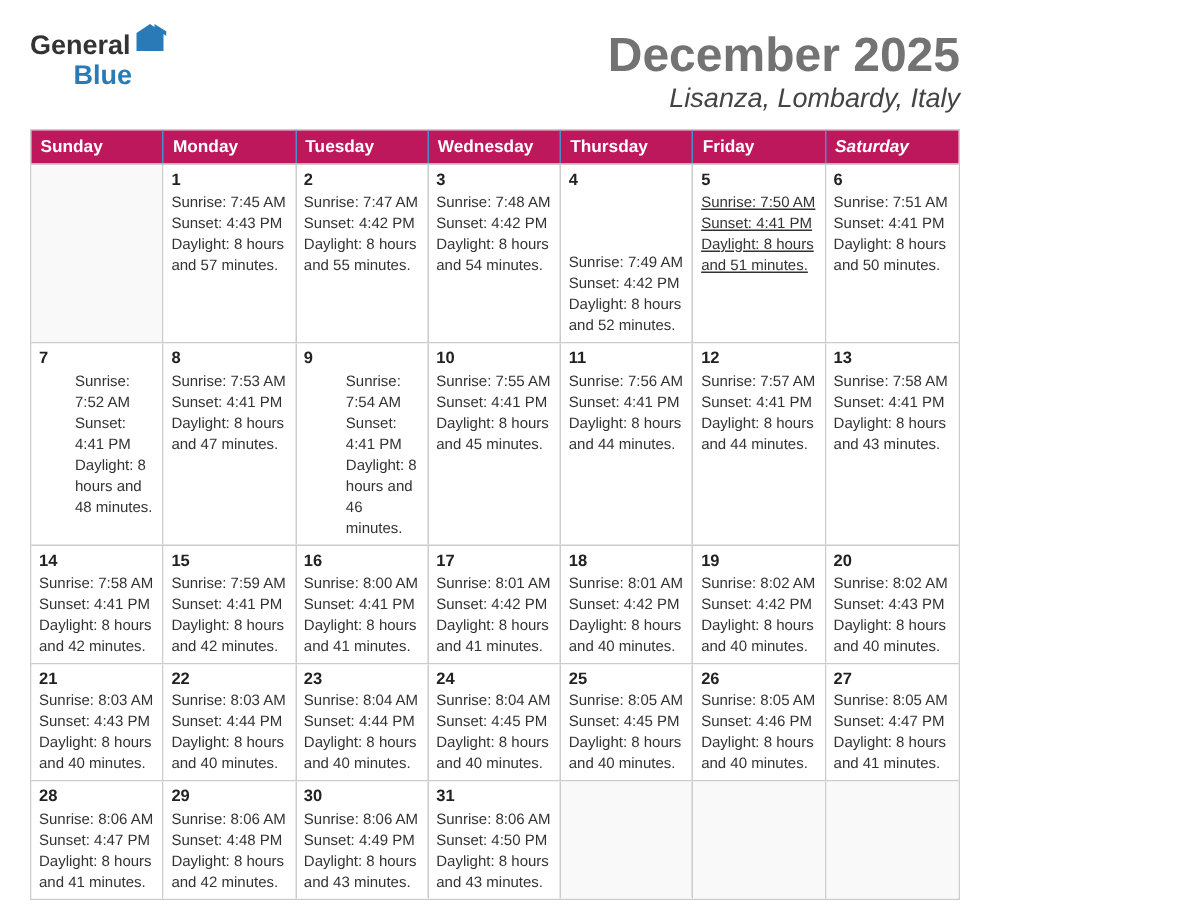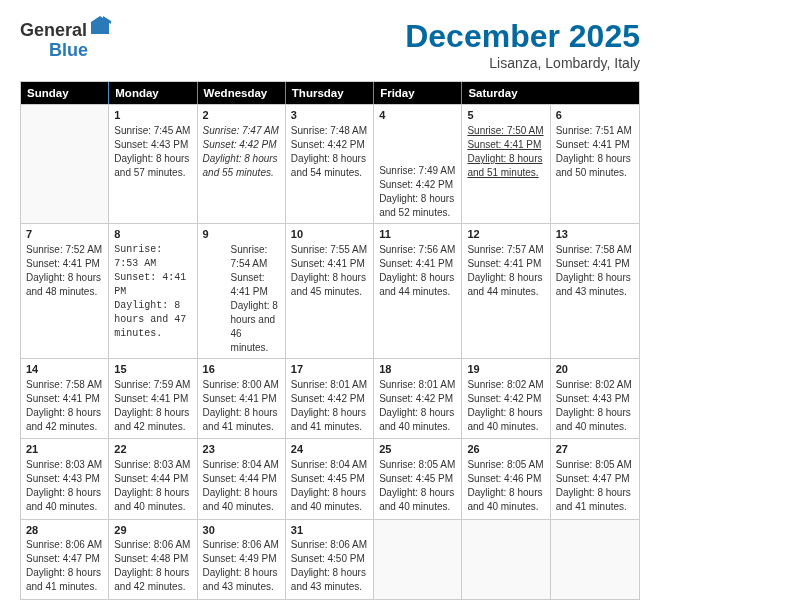--- a/index.html
+++ b/index.html
@@ -39,45 +39,46 @@
       height: 22px;
       margin-left: 2px;
       margin-top: -4px;
     }
     .title-block {
       text-align: right;
     }
     .month-title {
       font-size: 32px;
       font-weight: bold;
-      color: #0369a1;
+      color: #737373;
     }
     .location {
-      font-size: 14px;
+      font-size: 18px;
       color: #444;
+      font-style: italic;
     }
     .calendar {
       flex: 1;
       display: flex;
       flex-direction: column;
       border: 1px solid #ccc;
     }
     .cal-header {
       display: grid;
       grid-template-columns: repeat(7, 1fr);
-      background: #000000;
+      background: #be185d;
     }
     .cal-header-cell {
       color: #fff;
       font-size: 11.5px;
       font-weight: bold;
       padding: 5px 6px;
       border-right: 1px solid #4a8fc8;
     }
-    .cal-header-cell:last-child { border-right: none; }
+    .cal-header-cell:last-child { border-right: none; font-style: italic; }
     .cal-body {
       flex: 1;
       display: flex;
       flex-direction: column;
     }
     .cal-row {
       display: grid;
       grid-template-columns: repeat(7, 1fr);
       flex: 1;
       border-top: 1px solid #ccc;
@@ -127,37 +128,38 @@
     <div class="title-block">
       <div class="month-title">December 2025</div>
       <div class="location">Lisanza, Lombardy, Italy</div>
     </div>
   </div>
 
   <div class="calendar">
     <div class="cal-header">
       <div class="cal-header-cell">Sunday</div>
       <div class="cal-header-cell">Monday</div>
+      <div class="cal-header-cell">Tuesday</div>
       <div class="cal-header-cell">Wednesday</div>
       <div class="cal-header-cell">Thursday</div>
       <div class="cal-header-cell">Friday</div>
       <div class="cal-header-cell">Saturday</div>
     </div>
     <div class="cal-body" id="cal-body">
     <div class="cal-row">
           <div class="cal-cell empty"></div>
           <div class="cal-cell">
             <span class="day-number">1</span>
             <div class="cell-info" style="white-space: pre-line;">Sunrise: 7:45 AM
 Sunset: 4:43 PM
 Daylight: 8 hours and 57 minutes.</div>
           </div>
           <div class="cal-cell">
             <span class="day-number">2</span>
-            <div class="cell-info" style="white-space: pre-line; font-style: italic;">Sunrise: 7:47 AM
+            <div class="cell-info" style="white-space: pre-line;">Sunrise: 7:47 AM
 Sunset: 4:42 PM
 Daylight: 8 hours and 55 minutes.</div>
           </div>
           <div class="cal-cell">
             <span class="day-number">3</span>
             <div class="cell-info" style="white-space: pre-line;">Sunrise: 7:48 AM
 Sunset: 4:42 PM
 Daylight: 8 hours and 54 minutes.</div>
           </div>
           <div class="cal-cell">
@@ -175,27 +177,27 @@
           <div class="cal-cell">
             <span class="day-number">6</span>
             <div class="cell-info" style="white-space: pre-line;">Sunrise: 7:51 AM
 Sunset: 4:41 PM
 Daylight: 8 hours and 50 minutes.</div>
           </div>
         </div>
         <div class="cal-row">
           <div class="cal-cell">
             <span class="day-number">7</span>
-            <div class="cell-info" style="white-space: pre-line;">Sunrise: 7:52 AM
+            <div class="cell-info" style="white-space: pre-line; margin-left: 24px;">Sunrise: 7:52 AM
 Sunset: 4:41 PM
 Daylight: 8 hours and 48 minutes.</div>
           </div>
           <div class="cal-cell">
             <span class="day-number">8</span>
-            <div class="cell-info" style="white-space: pre-line; font-family: Liberation Mono, monospace;">Sunrise: 7:53 AM
+            <div class="cell-info" style="white-space: pre-line;">Sunrise: 7:53 AM
 Sunset: 4:41 PM
 Daylight: 8 hours and 47 minutes.</div>
           </div>
           <div class="cal-cell">
             <span class="day-number">9</span>
             <div class="cell-info" style="white-space: pre-line; margin-left: 28px;">Sunrise: 7:54 AM
 Sunset: 4:41 PM
 Daylight: 8 hours and 46 minutes.</div>
           </div>
           <div class="cal-cell">

